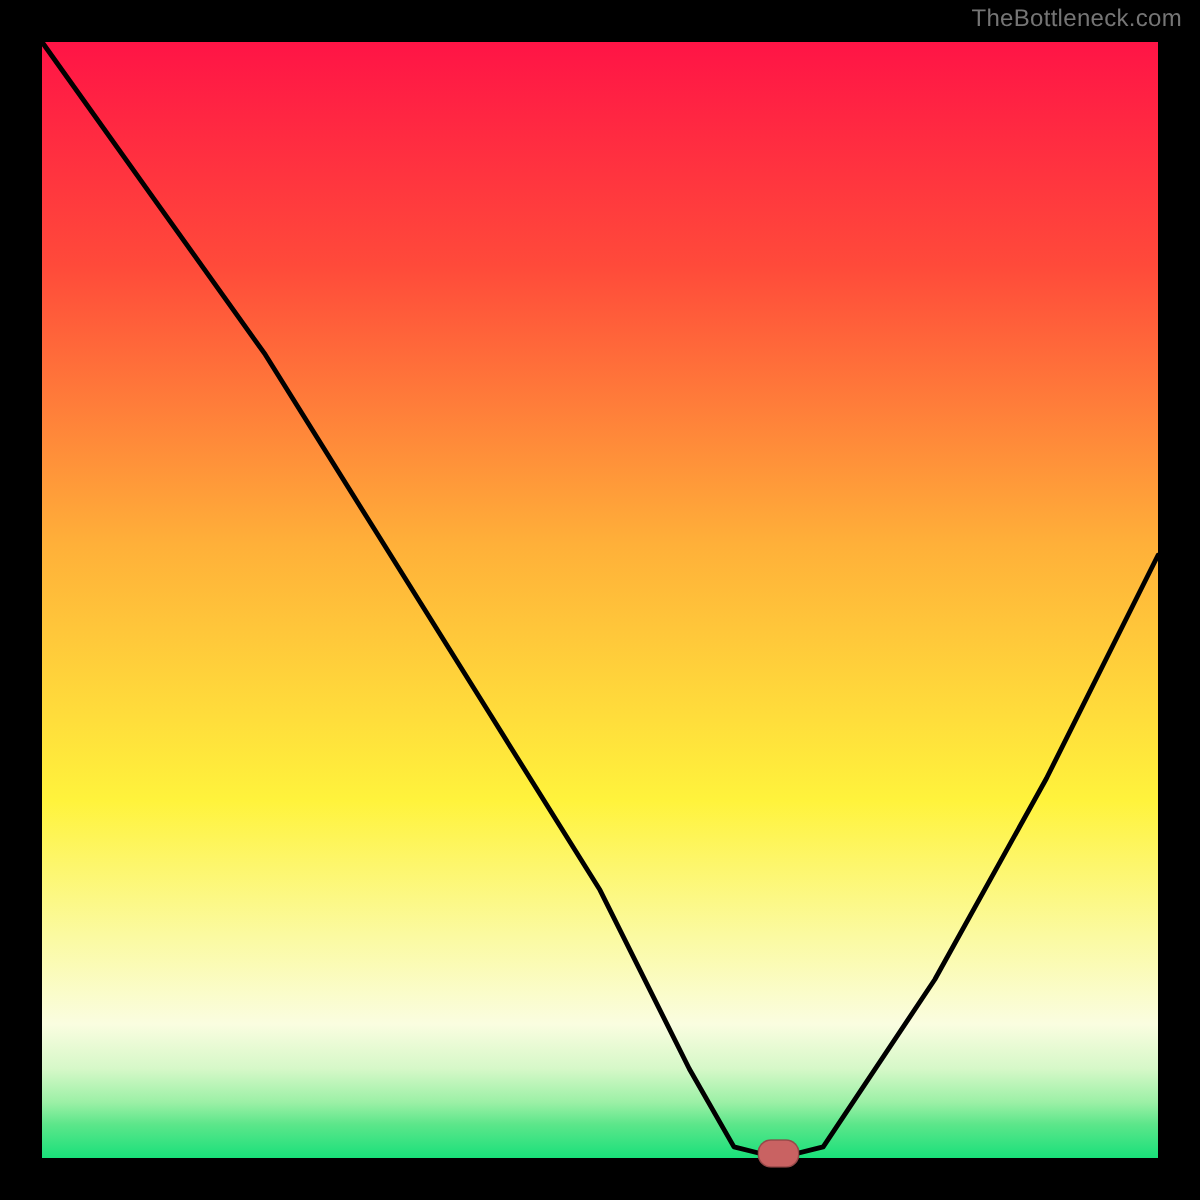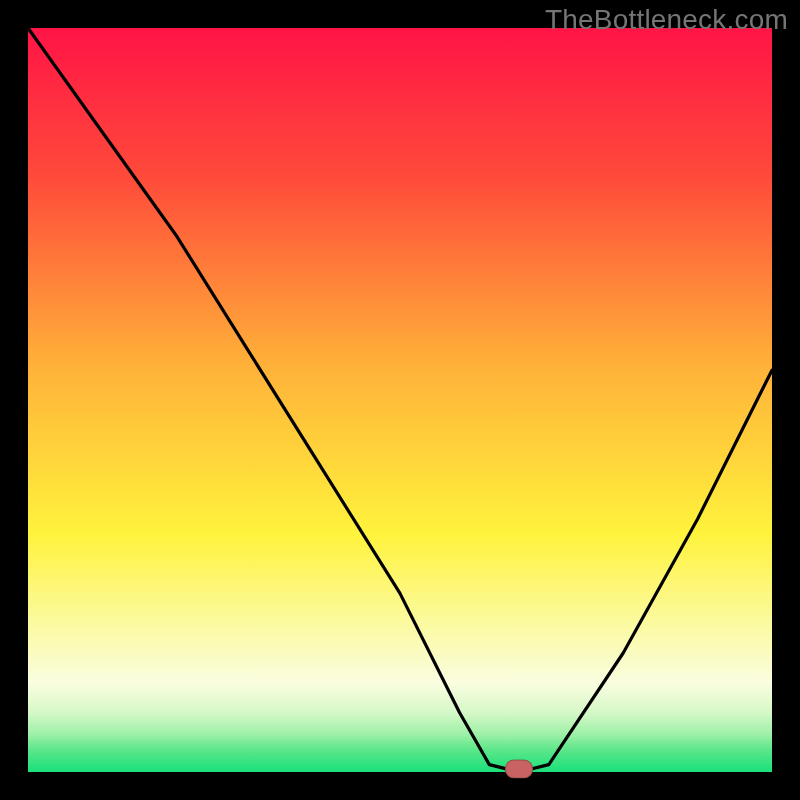--- a/index.html
+++ b/index.html
@@ -15,21 +15,21 @@
     position: relative;
     width: 800px;
     height: 800px;
     background: #000;
   }
   .watermark {
     position: absolute;
     top: 4px;
     right: 12px;
     color: #757575;
-    font-size: 28px;
+    font-size: 16px;
     font-weight: 500;
     letter-spacing: 0.2px;
     z-index: 10;
   }
   
   .plot-area {
     position: absolute;
     left: 28px;
     top: 28px;
     width: 744px;

